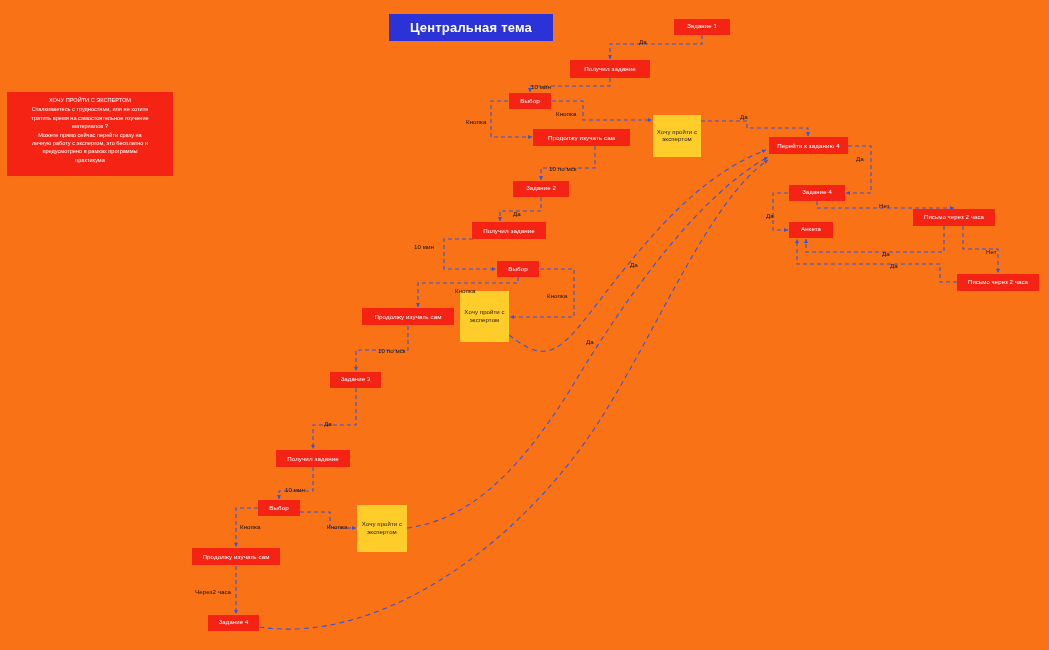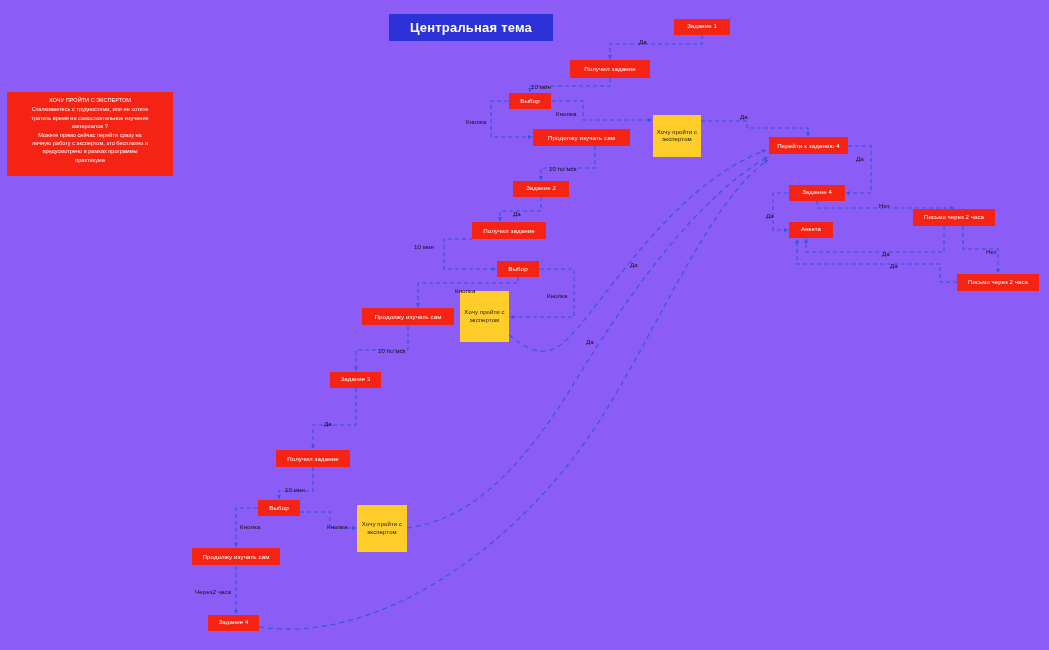--- a/index.html
+++ b/index.html
@@ -9,21 +9,21 @@
     background: #ffffff;
   }
   body {
     font-family: "Liberation Sans", sans-serif;
     -webkit-font-smoothing: antialiased;
   }
   #canvas {
     position: relative;
     width: 1049px;
     height: 650px;
-    background: #8b5cf6;
+    background: #f97316;
     overflow: hidden;
   }
   #edges {
     position: absolute;
     left: 0;
     top: 0;
     width: 1049px;
     height: 650px;
     pointer-events: none;
   }

